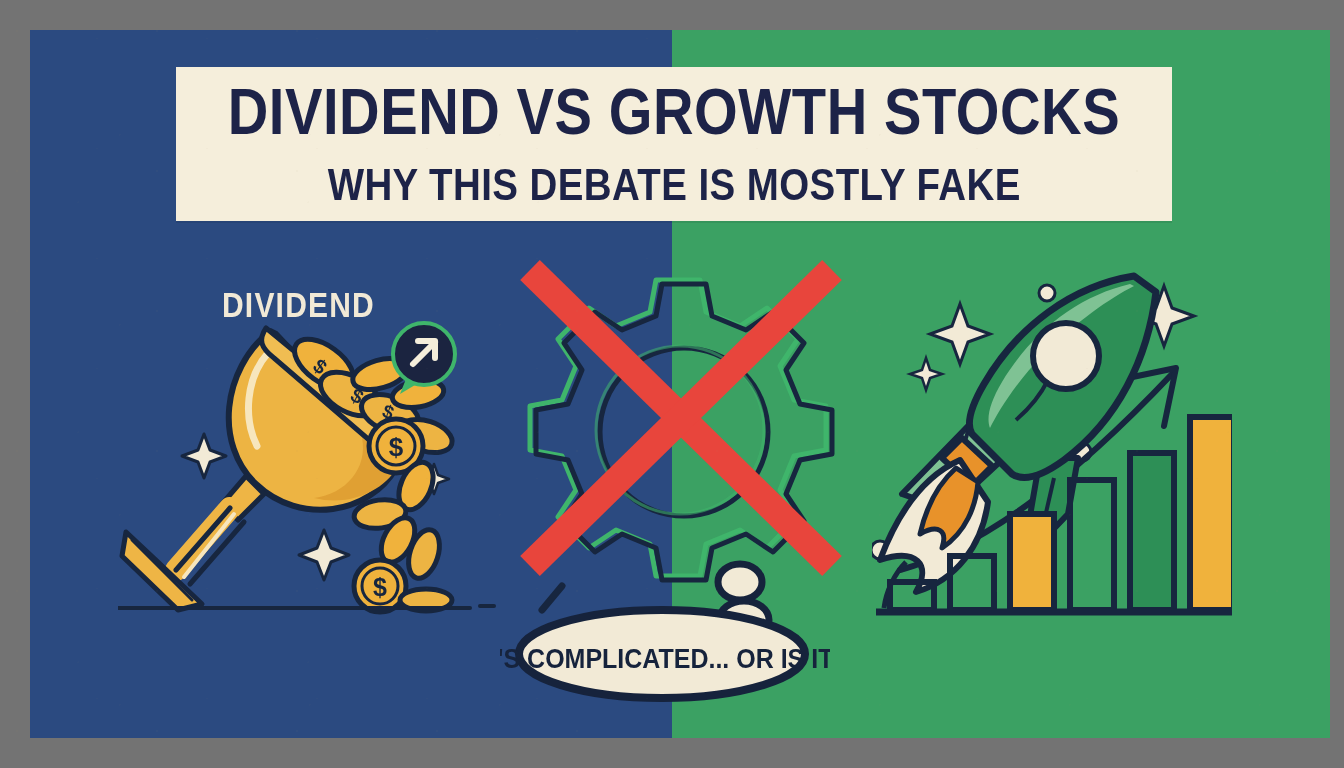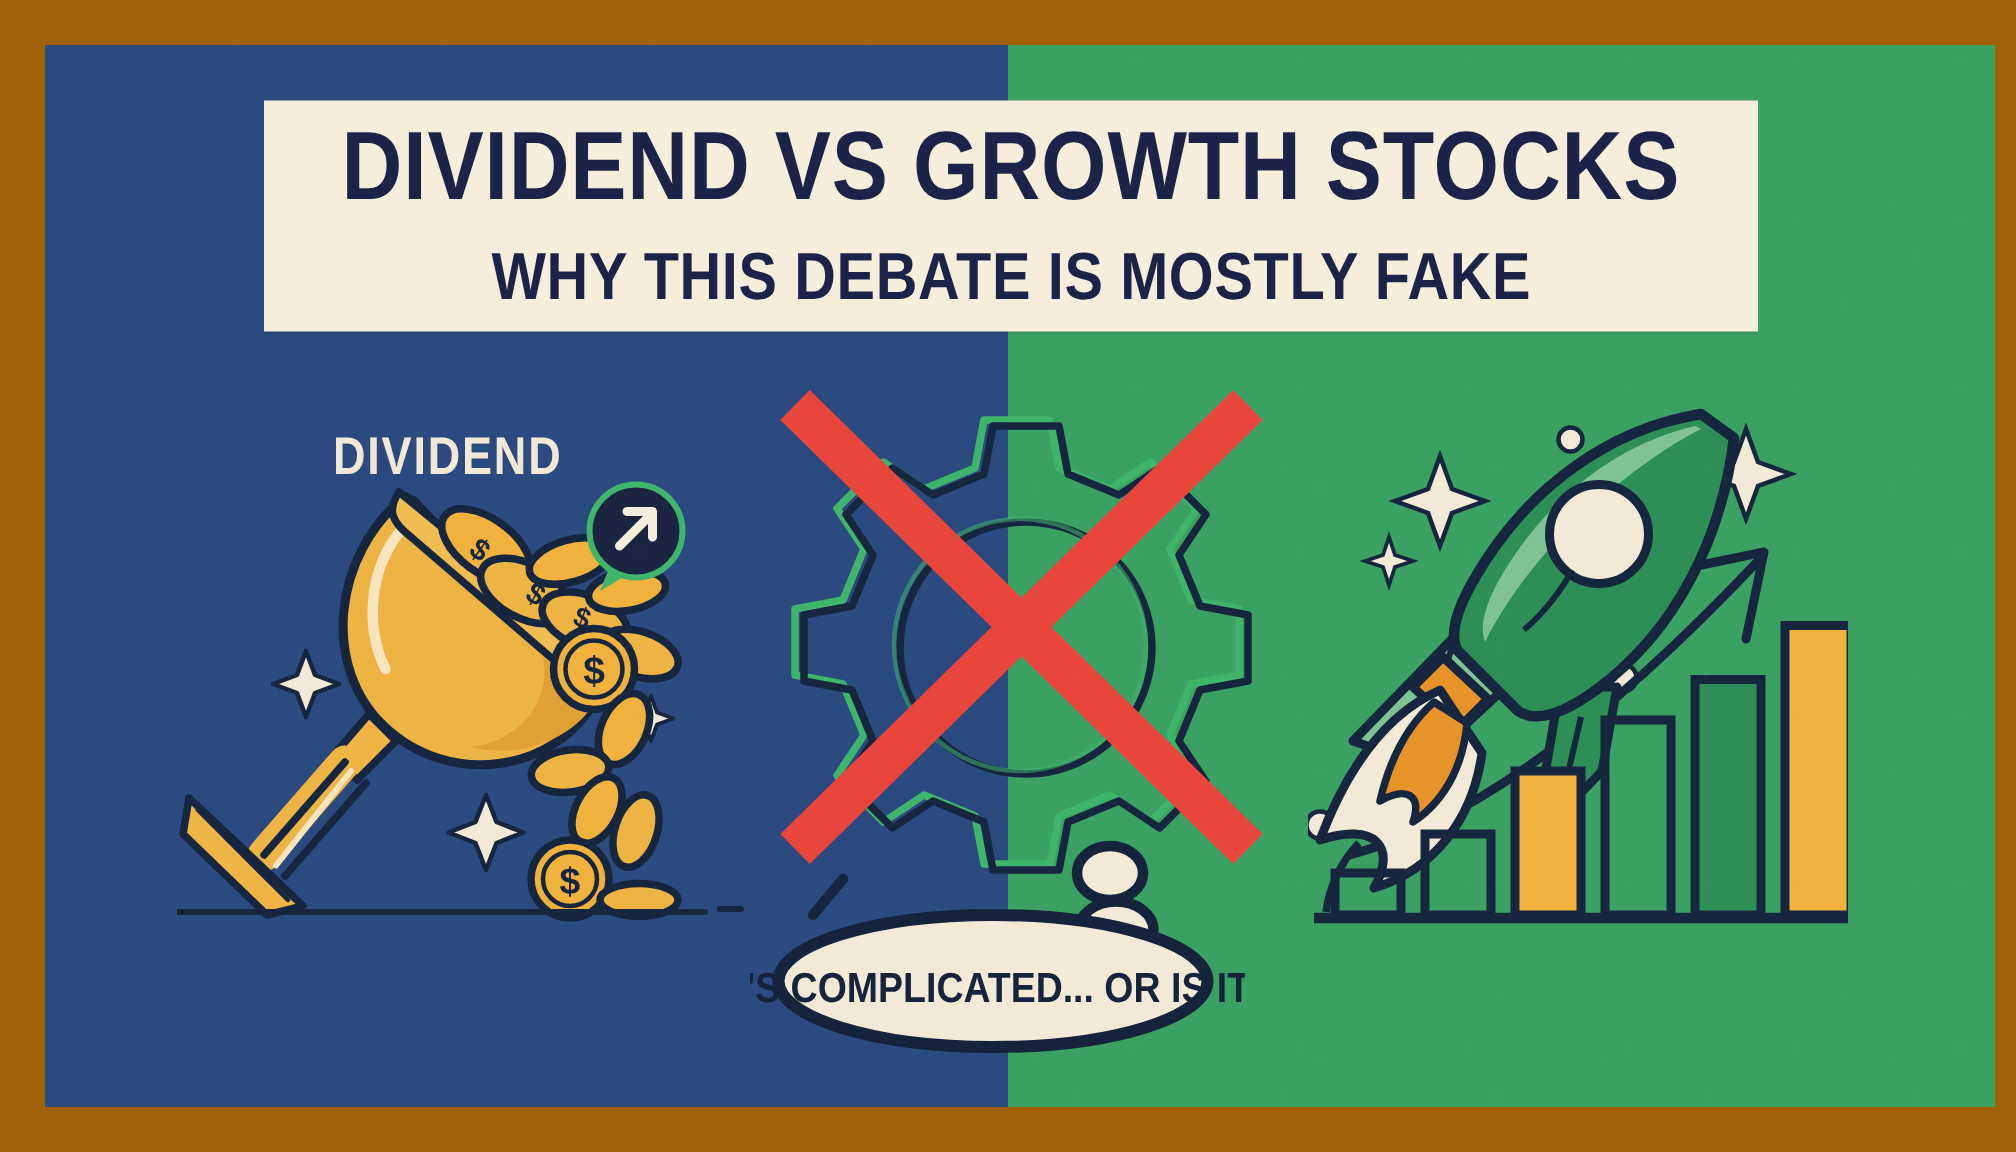--- a/index.html
+++ b/index.html
@@ -2,21 +2,21 @@
 <html><head>
 <meta charset="utf-8">
 <title>Dividend vs Growth Stocks</title>
 <style>
   html,body{margin:0;padding:0;}
   body{
     width:1344px;height:768px;overflow:hidden;
     background:#f5edda;
     font-family:"Liberation Sans", sans-serif;
   }
-  #poster{position:relative;width:1344px;height:768px;background:#a16207;}
+  #poster{position:relative;width:1344px;height:768px;background:#737373;}
 
   
   #grain{position:absolute;inset:0;pointer-events:none;opacity:.18;
     background-image:
       radial-gradient(circle at 12% 22%, rgba(160,140,100,.25) 0 1px, transparent 1px),
       radial-gradient(circle at 63% 71%, rgba(160,140,100,.22) 0 1px, transparent 1px),
       radial-gradient(circle at 88% 35%, rgba(160,140,100,.20) 0 1px, transparent 1px),
       radial-gradient(circle at 34% 88%, rgba(160,140,100,.18) 0 1px, transparent 1px);
     background-size:140px 140px,190px 190px,110px 110px,230px 230px;}
 

